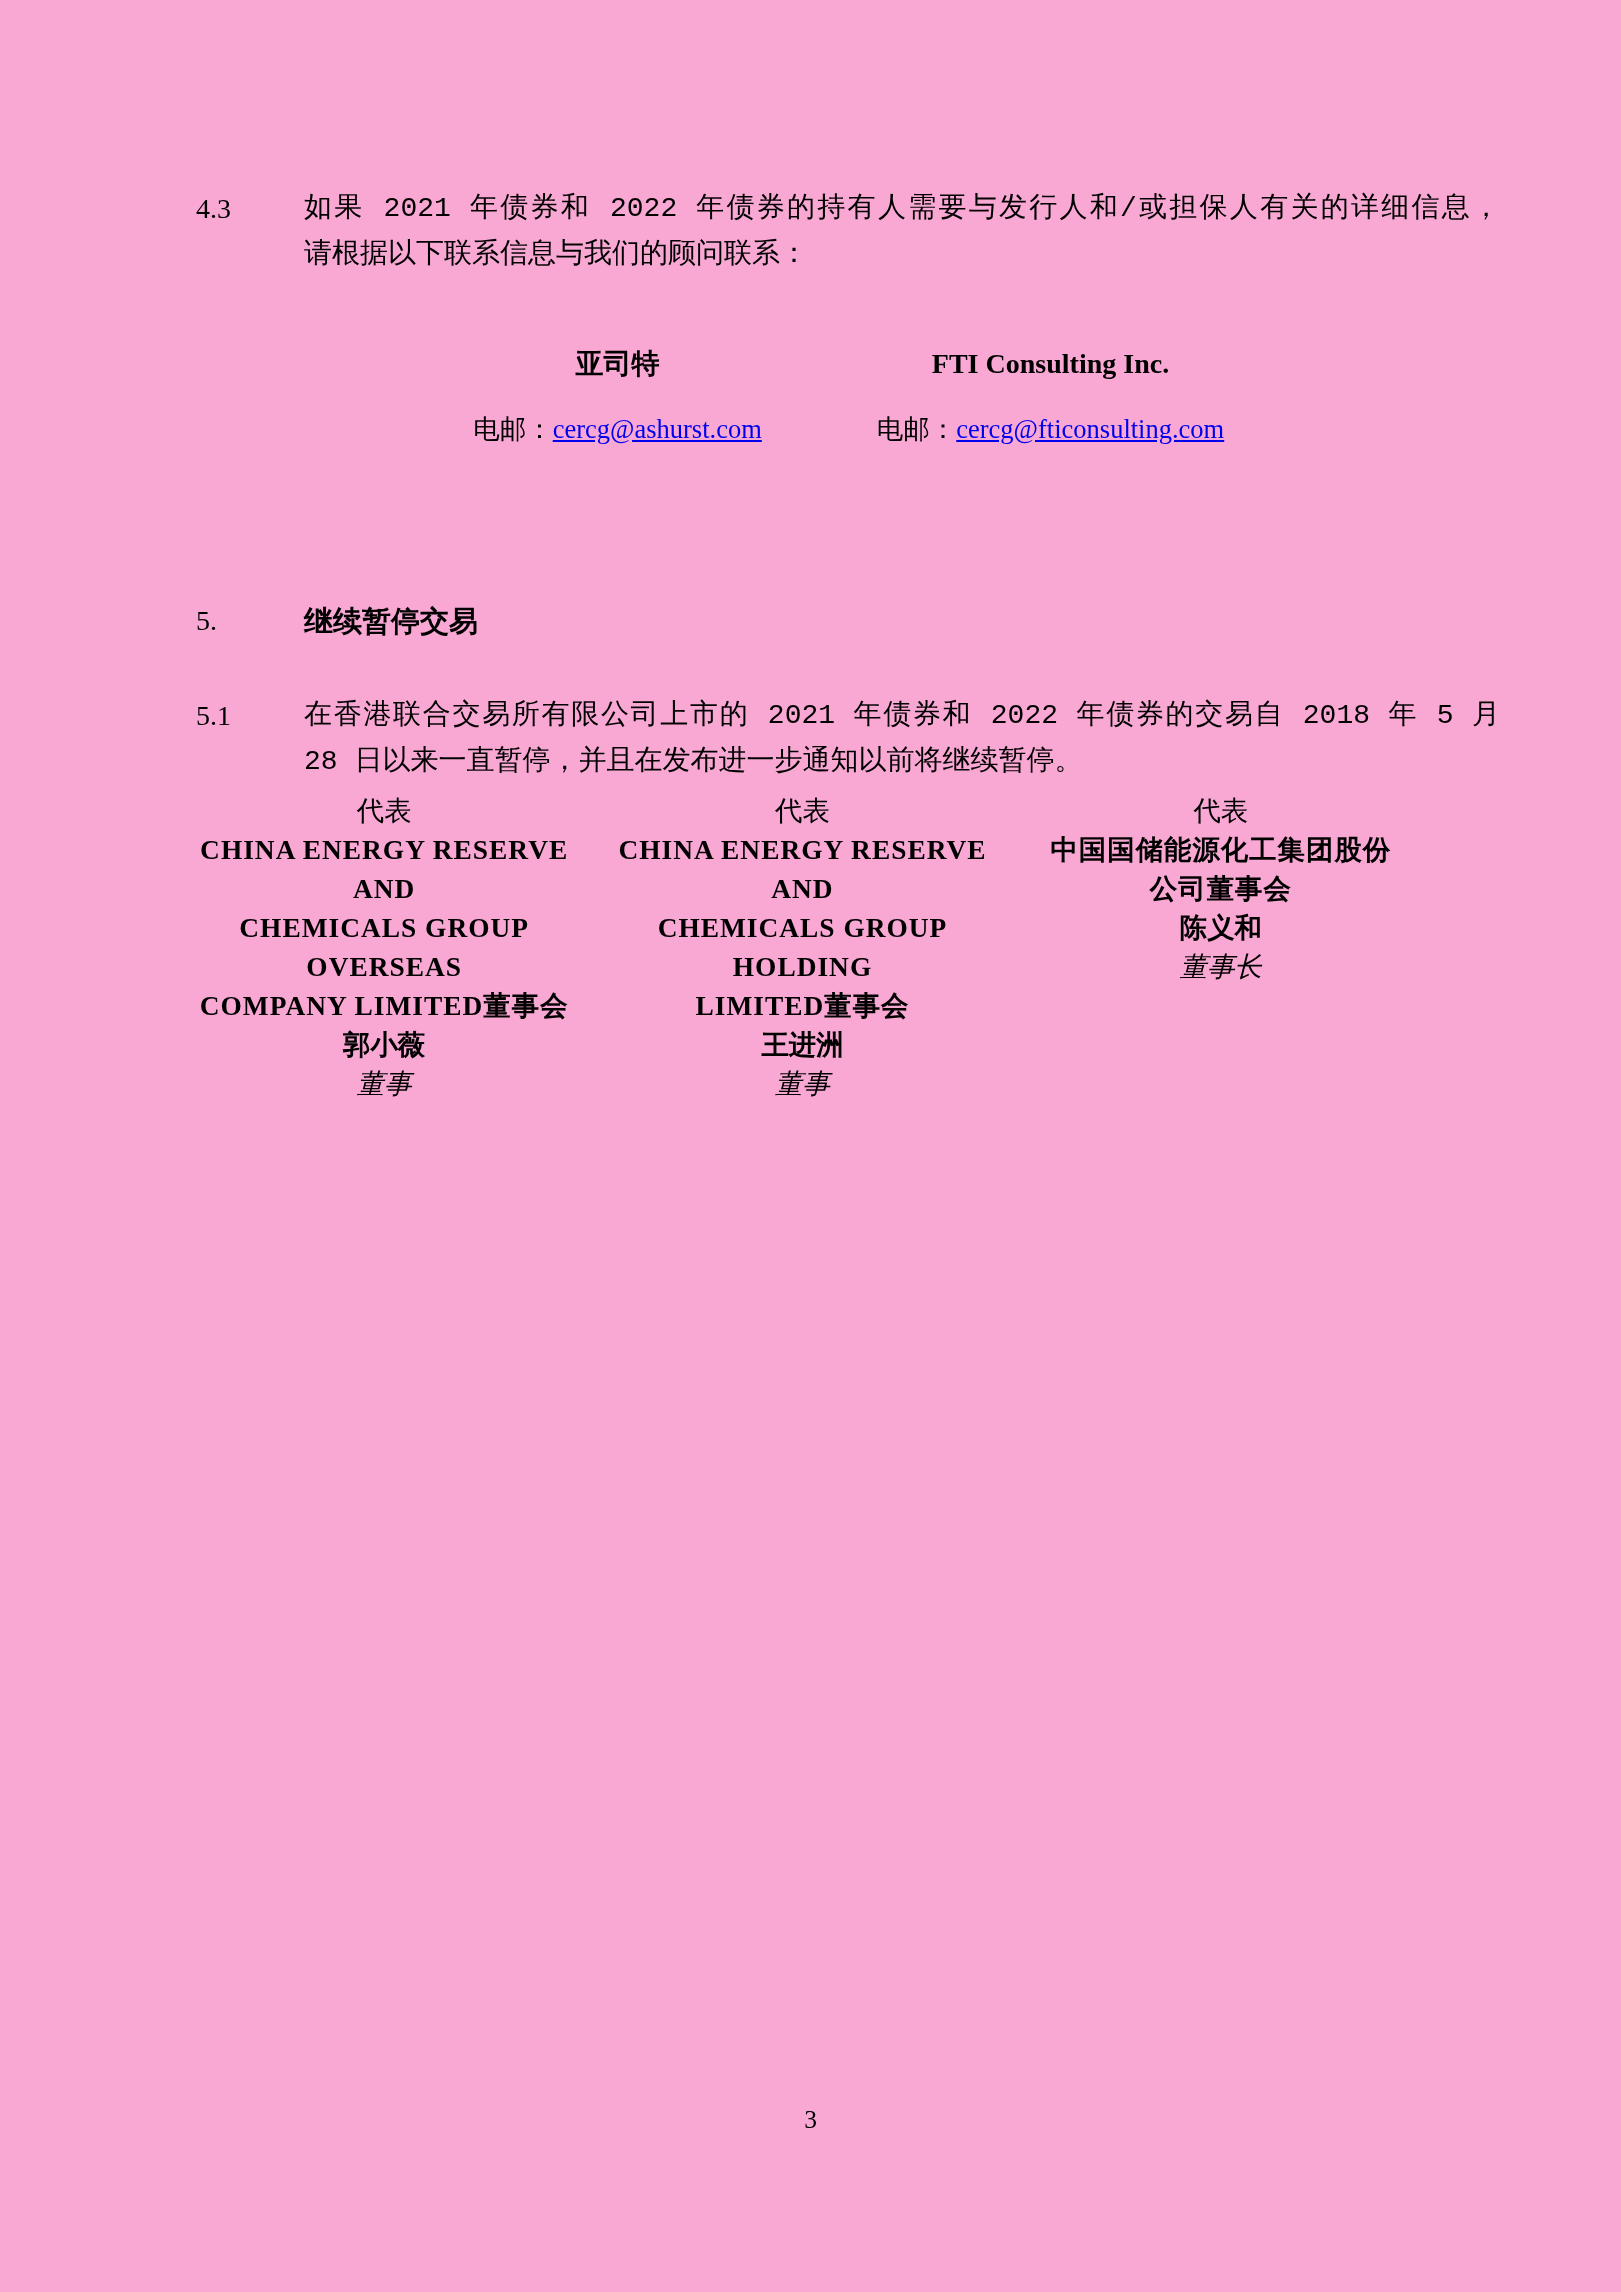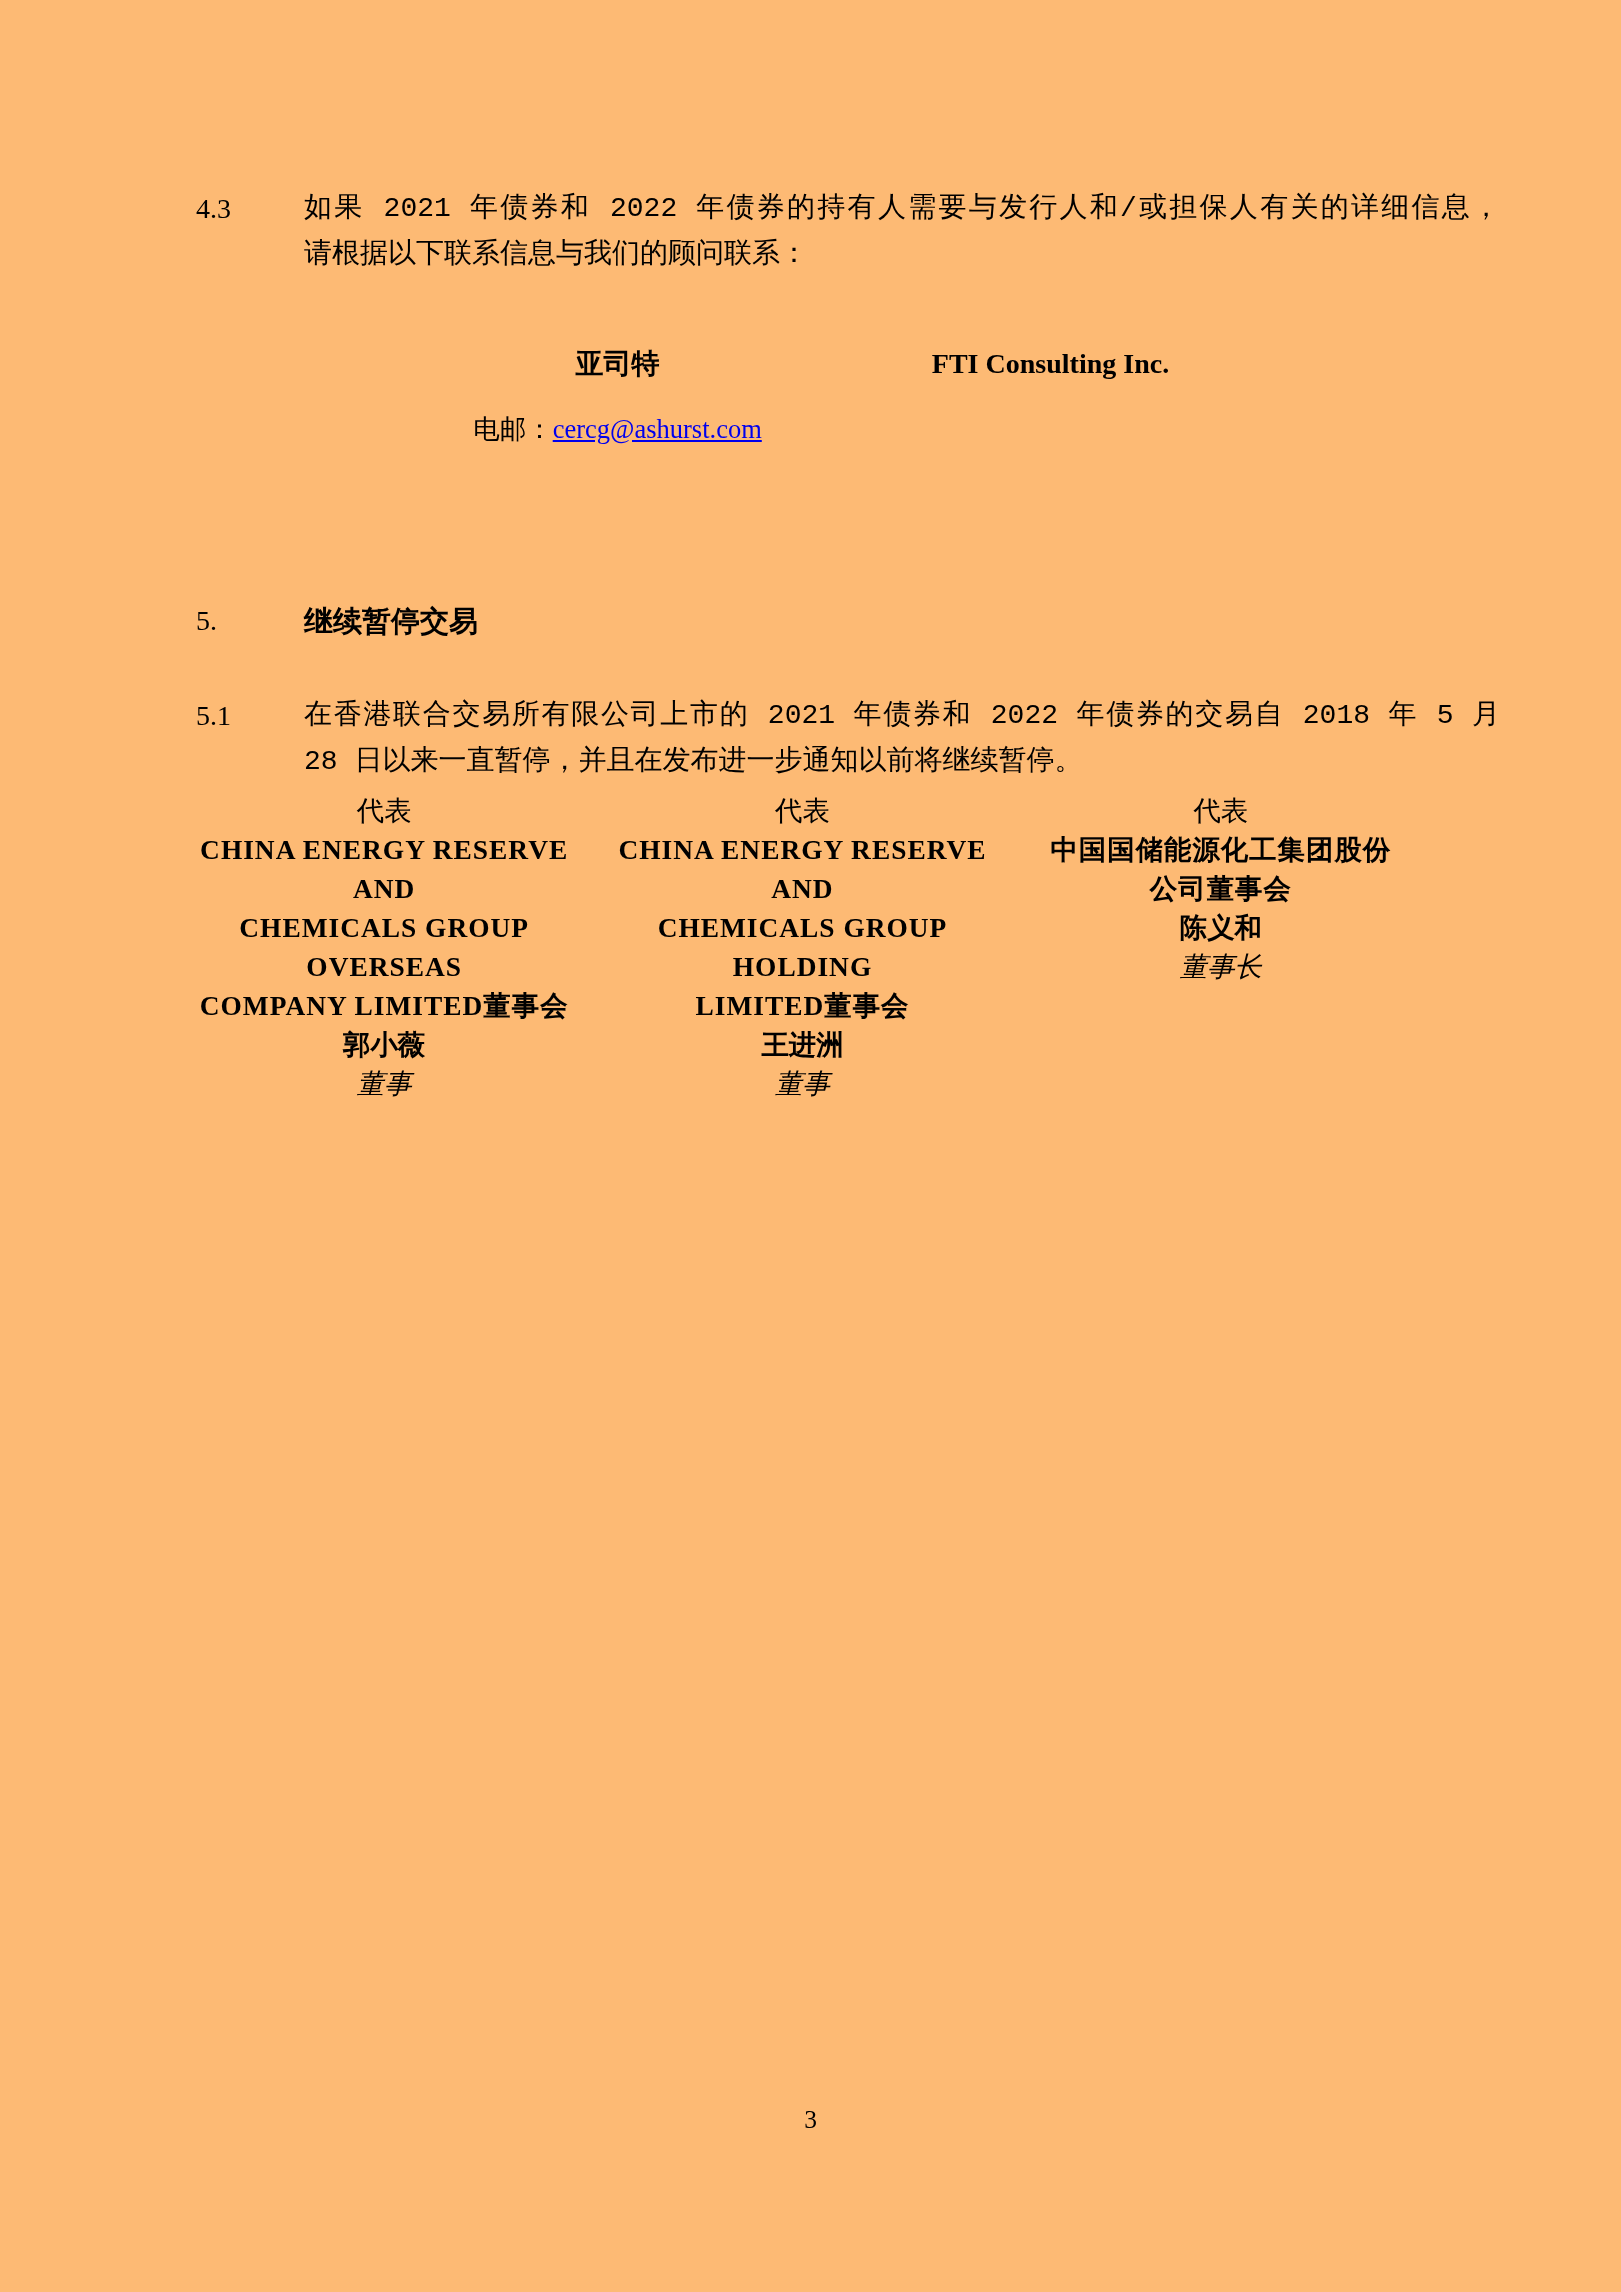--- a/index.html
+++ b/index.html
@@ -5,21 +5,21 @@
   html, body {
     margin: 0;
     padding: 0;
     background: #9e9e9e;
   }
   .page {
     position: relative;
     width: 1621px;
     height: 2293px;
     margin: 0 auto;
-    background: #fdba74;
+    background: #f9a8d4;
     color: #000000;
     font-family: "Liberation Serif", "DejaVu Serif", serif;
     overflow: hidden;
   }
   
   .para {
     position: absolute;
     left: 196px;
     display: flex;
     font-size: 28px;
@@ -122,20 +122,23 @@
 
   <div class="advisors">
     <div class="adv-row adv-names">
       <div class="adv-col adv-name">亚司特</div>
       <div class="adv-col adv-name">FTI Consulting Inc.</div>
     </div>
     <div class="adv-row adv-emails">
       <div class="adv-col adv-email">
         <span>电邮：</span><a href="#">cercg@ashurst.com</a>
       </div>
+      <div class="adv-col adv-email">
+        <span>电邮：</span><a href="#">cercg@fticonsulting.com</a>
+      </div>
     </div>
   </div>
 
   <div class="para" style="top:598px">
     <span class="num">5.</span>
     <span class="ptext sec-heading">继续暂停交易</span>
   </div>
 
   <div class="para" style="top:693px">
     <span class="num">5.1</span>

